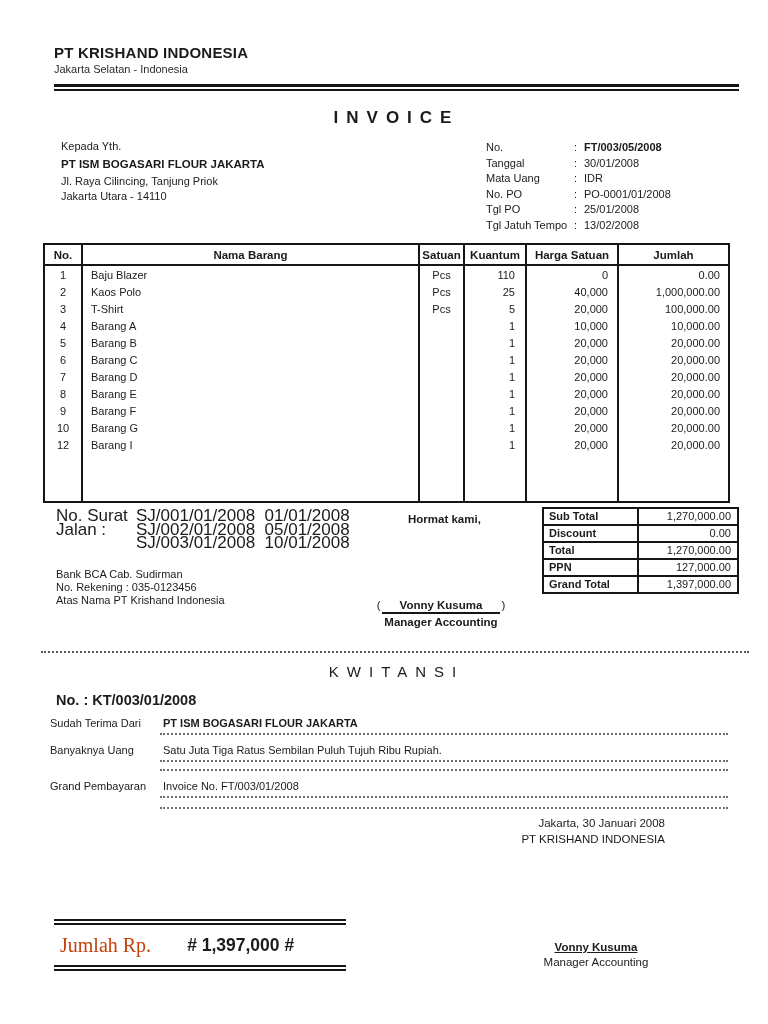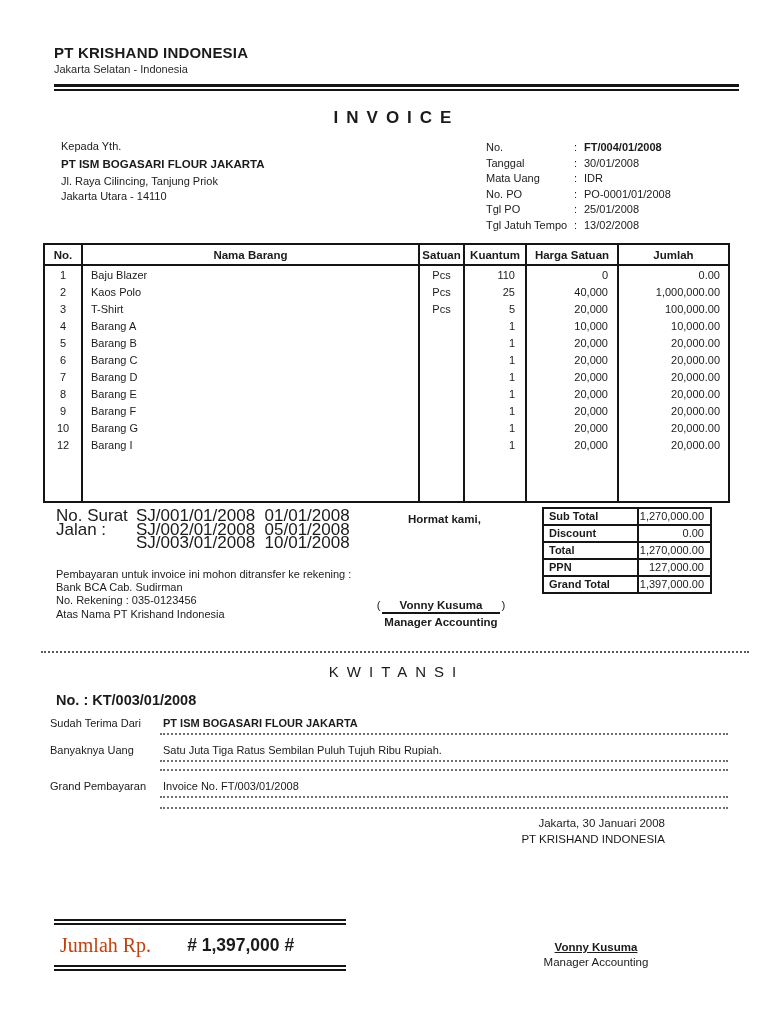--- a/index.html
+++ b/index.html
@@ -43,21 +43,21 @@
 
   
   .sj{left:45px;top:509px;font-size:17px;display:flex;}
   .sj-label{width:80px;line-height:13.5px;}
   .sj-line{line-height:13.5px;white-space:pre;}
 
   
   .hormat{left:397px;top:513px;font-size:11.5px;font-weight:bold;}
 
   
-  .totals{left:531px;top:507px;width:170px;font-size:11px;}
+  .totals{left:531px;top:507px;width:197px;font-size:11px;}
   .t-row{display:flex;border:2px solid #151515;height:15px;line-height:15px;margin-top:-2px;background:#fff;align-items:center;}
   .t-row:first-child{margin-top:0;}
   .t-label{width:88px;align-self:stretch;line-height:15px;border-right:2px solid #151515;padding-left:5px;font-weight:bold;}
   .t-value{flex:1;text-align:right;padding-right:6px;}
 
   
   .paynote{left:45px;top:568px;font-size:11px;}
   .pn-line{line-height:13.2px;}
 
   
@@ -104,21 +104,21 @@
   <div>Kepada Yth.</div>
   <div class="r-name">PT ISM BOGASARI FLOUR JAKARTA</div>
   <div>Jl. Raya Cilincing, Tanjung Priok</div>
   <div>Jakarta Utara - 14110</div>
 </div>
 
 <div class="abs meta" id="meta">
     <div class="meta-row">
       <span class="m-label">No.</span>
       <span class="m-colon">:</span>
-      <span class="m-value b">FT/004/01/2008</span>
+      <span class="m-value b">FT/003/05/2008</span>
     </div>
     <div class="meta-row">
       <span class="m-label">Tanggal</span>
       <span class="m-colon">:</span>
       <span class="m-value">30/01/2008</span>
     </div>
     <div class="meta-row">
       <span class="m-label">Mata Uang</span>
       <span class="m-colon">:</span>
       <span class="m-value">IDR</span>
@@ -287,21 +287,20 @@
       <span class="t-label">PPN</span>
       <span class="t-value">127,000.00</span>
     </div>
     <div class="t-row">
       <span class="t-label">Grand Total</span>
       <span class="t-value">1,397,000.00</span>
     </div>
   </div>
 
 <div class="abs paynote" id="paynote">
-    <div class="pn-line">Pembayaran untuk invoice ini mohon ditransfer ke rekening :</div>
     <div class="pn-line">Bank BCA Cab. Sudirman</div>
     <div class="pn-line">No. Rekening : 035-0123456</div>
     <div class="pn-line">Atas Nama PT Krishand Indonesia</div>
   </div>
 
 <div class="abs signer-inv">
   <div class="signer-line">
     <span class="paren">(</span><span class="signer-name">Vonny Kusuma</span><span class="paren">)</span>
   </div>
   <div class="signer-title">Manager Accounting</div>

